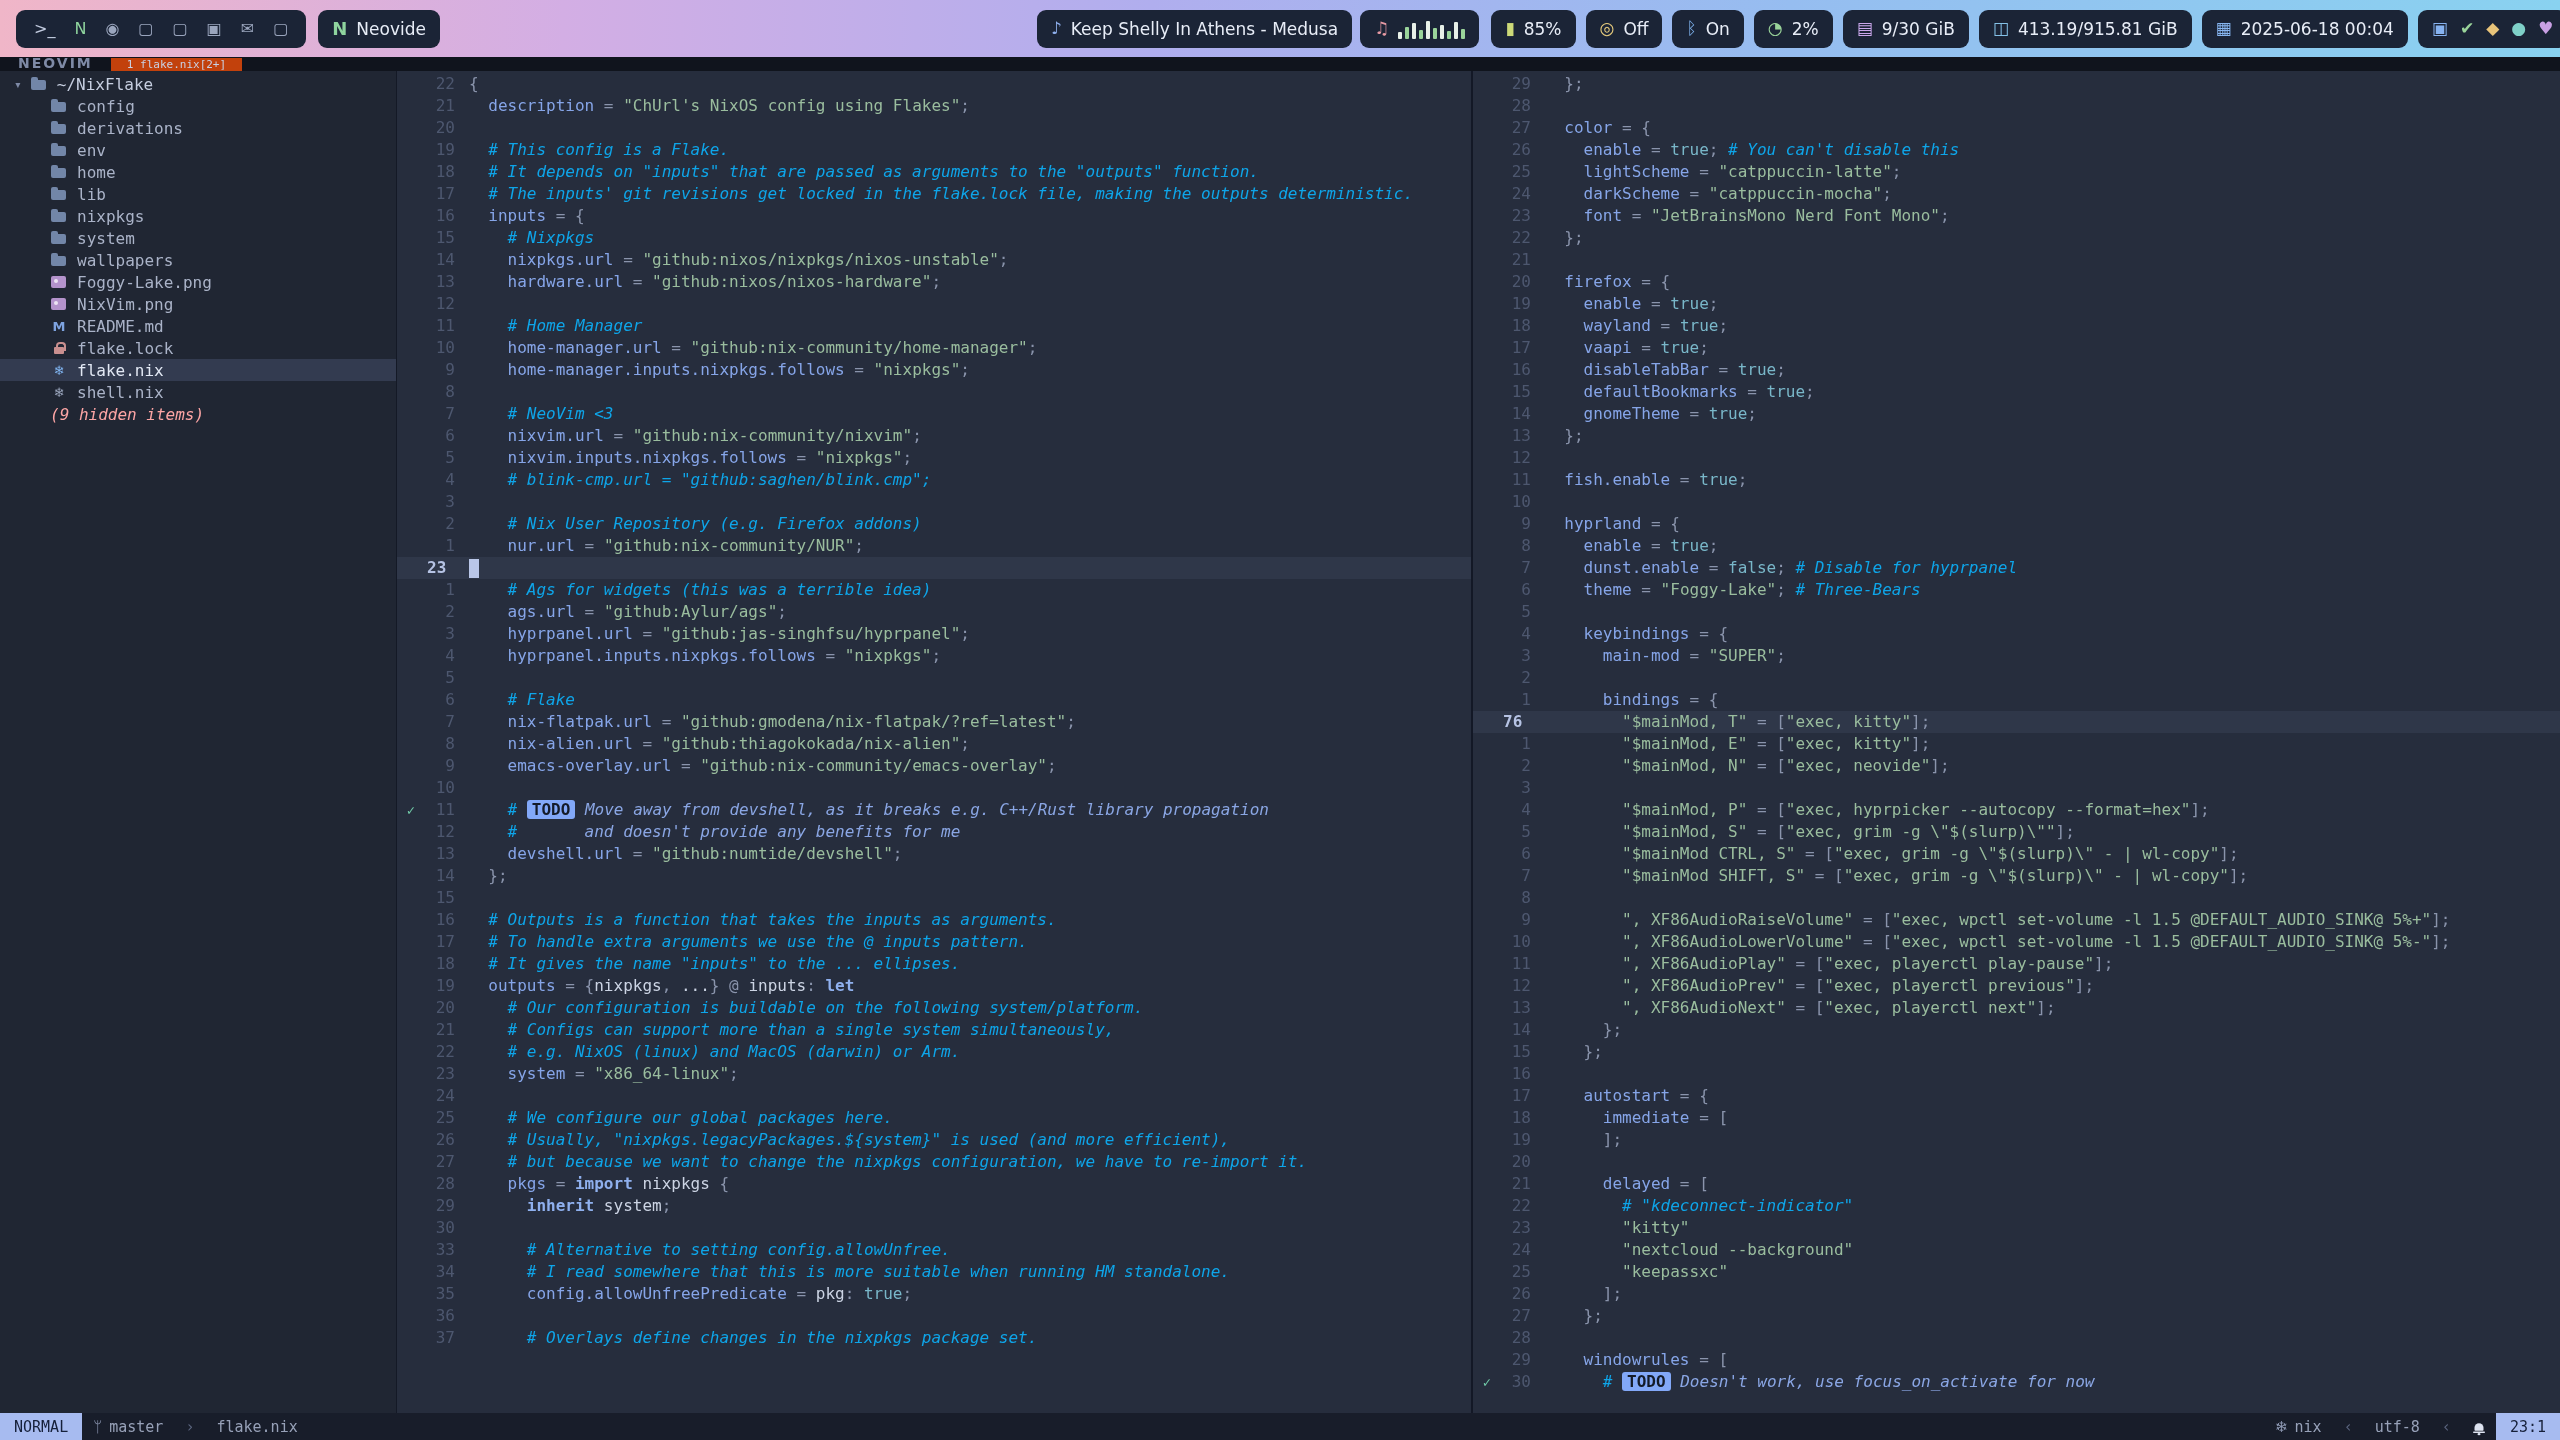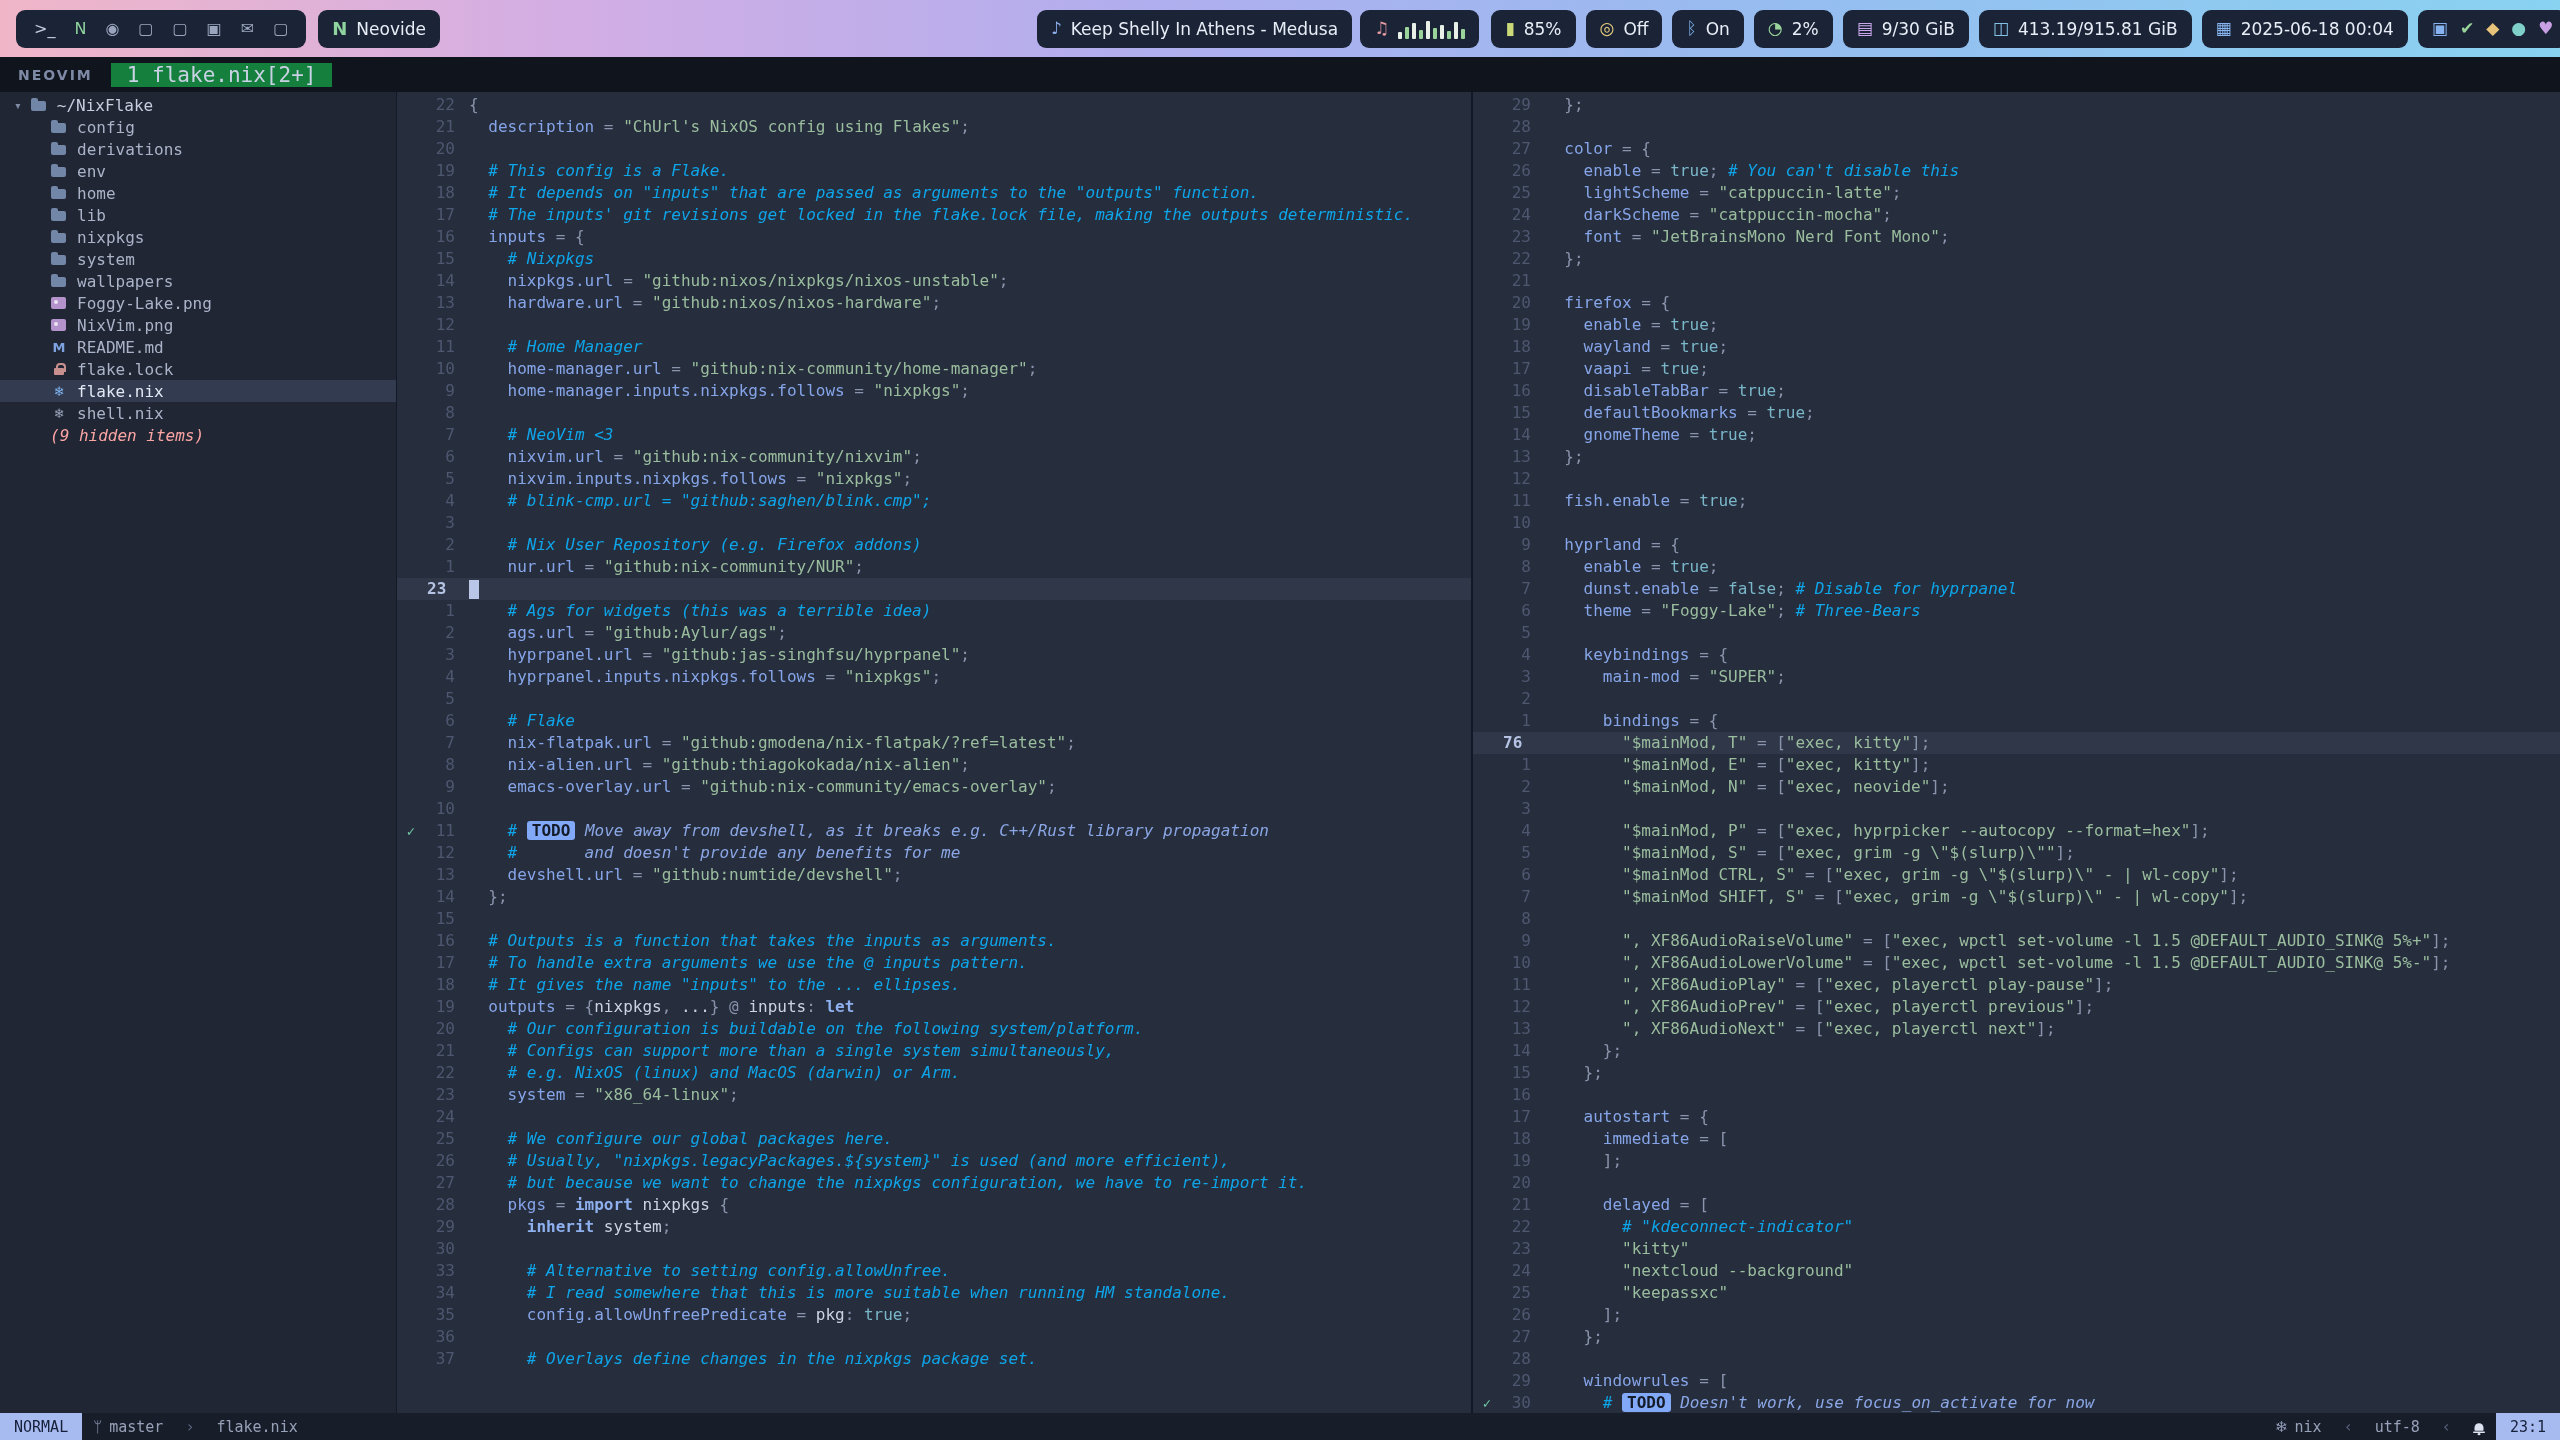--- a/index.html
+++ b/index.html
@@ -18,25 +18,25 @@
   .music-group{display:flex;gap:8px;margin-left:585px}
   .eq{display:flex;align-items:flex-end;gap:3px;height:20px}
   .eq span{width:4px;border-radius:1px;display:inline-block}
   .right-group{display:flex;gap:10px;margin-left:auto;align-items:center}
   .tray-pill{gap:12px}
   .bell{position:relative;width:12px;height:10px;background:#dde3f0;border-radius:6px 6px 1px 1px;flex:none}
   .bell::after{content:"";position:absolute;left:-2px;bottom:-3px;width:16px;height:2px;background:#dde3f0;border-radius:1px}
   .bell::before{content:"";position:absolute;left:4px;bottom:-6px;width:4px;height:3px;background:#dde3f0;border-radius:50%}
 
   
-  .tabline{height:35px;flex:none;background:#10141d;display:flex;align-items:center}
+  .tabline{height:14px;flex:none;background:#10141d;display:flex;align-items:flex-end}
   .tabline-left{display:flex;align-items:center;padding:0 18px;color:#7e8aa6;font-weight:bold;
     font-size:14px;letter-spacing:2px;font-family:"DejaVu Sans",sans-serif}
-  .tab{display:flex;align-items:center;padding:0 16px;background:#15803d;color:#c9d1e4;
-    font-family:"DejaVu Sans Mono",monospace;font-size:21px}
+  .tab{display:flex;align-items:center;padding:0 16px;background:#c2410c;color:#c9d1e4;
+    font-family:"DejaVu Sans Mono",monospace;font-size:11px}
 
   
   .main{flex:1;display:flex;min-height:0}
   .sidebar{width:397px;flex:none;background:#202633;border-right:1px solid #141926;padding-top:2px;
     font-family:"DejaVu Sans Mono",monospace;font-size:16px;overflow:hidden}
   .trow{height:22px;display:flex;align-items:center;padding-left:50px;color:#aab3c8;cursor:pointer;white-space:nowrap}
   .trow.root{padding-left:14px;color:#c6cee0}
   .trow.sel{background:#333b50;color:#e2e8f4}
   .trow.muted{color:#fca5a5;font-style:italic}
   .chev{color:#7e8aa6;margin-right:8px;font-size:13px}

